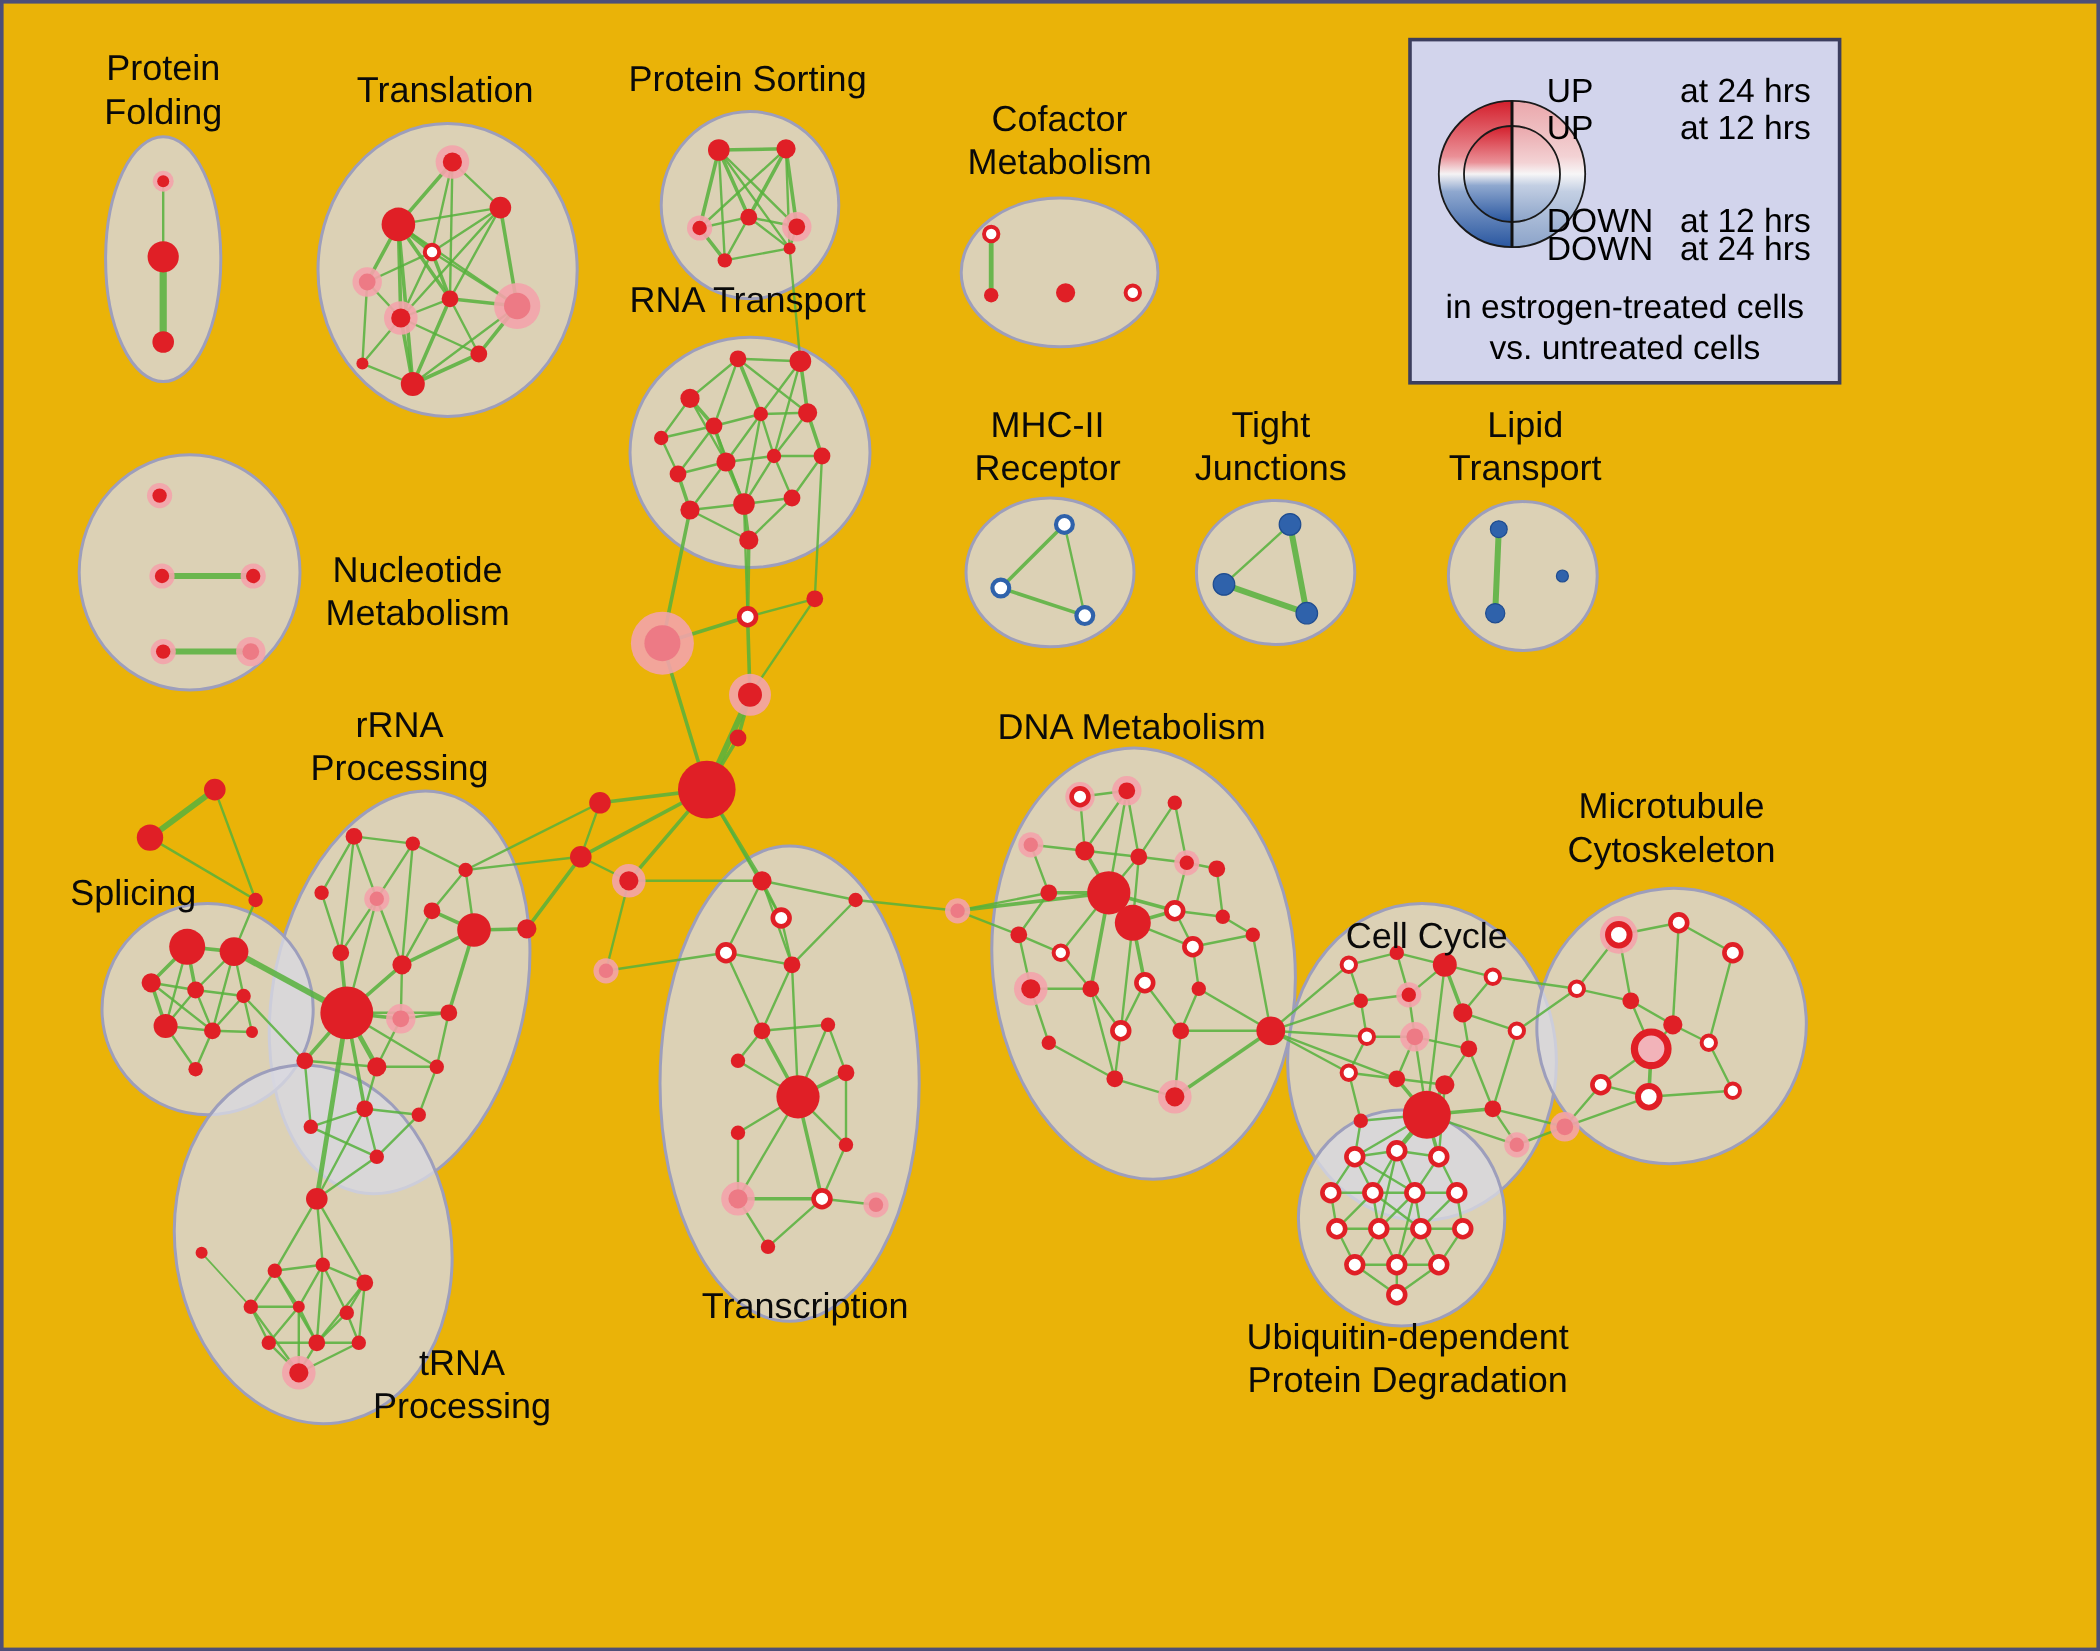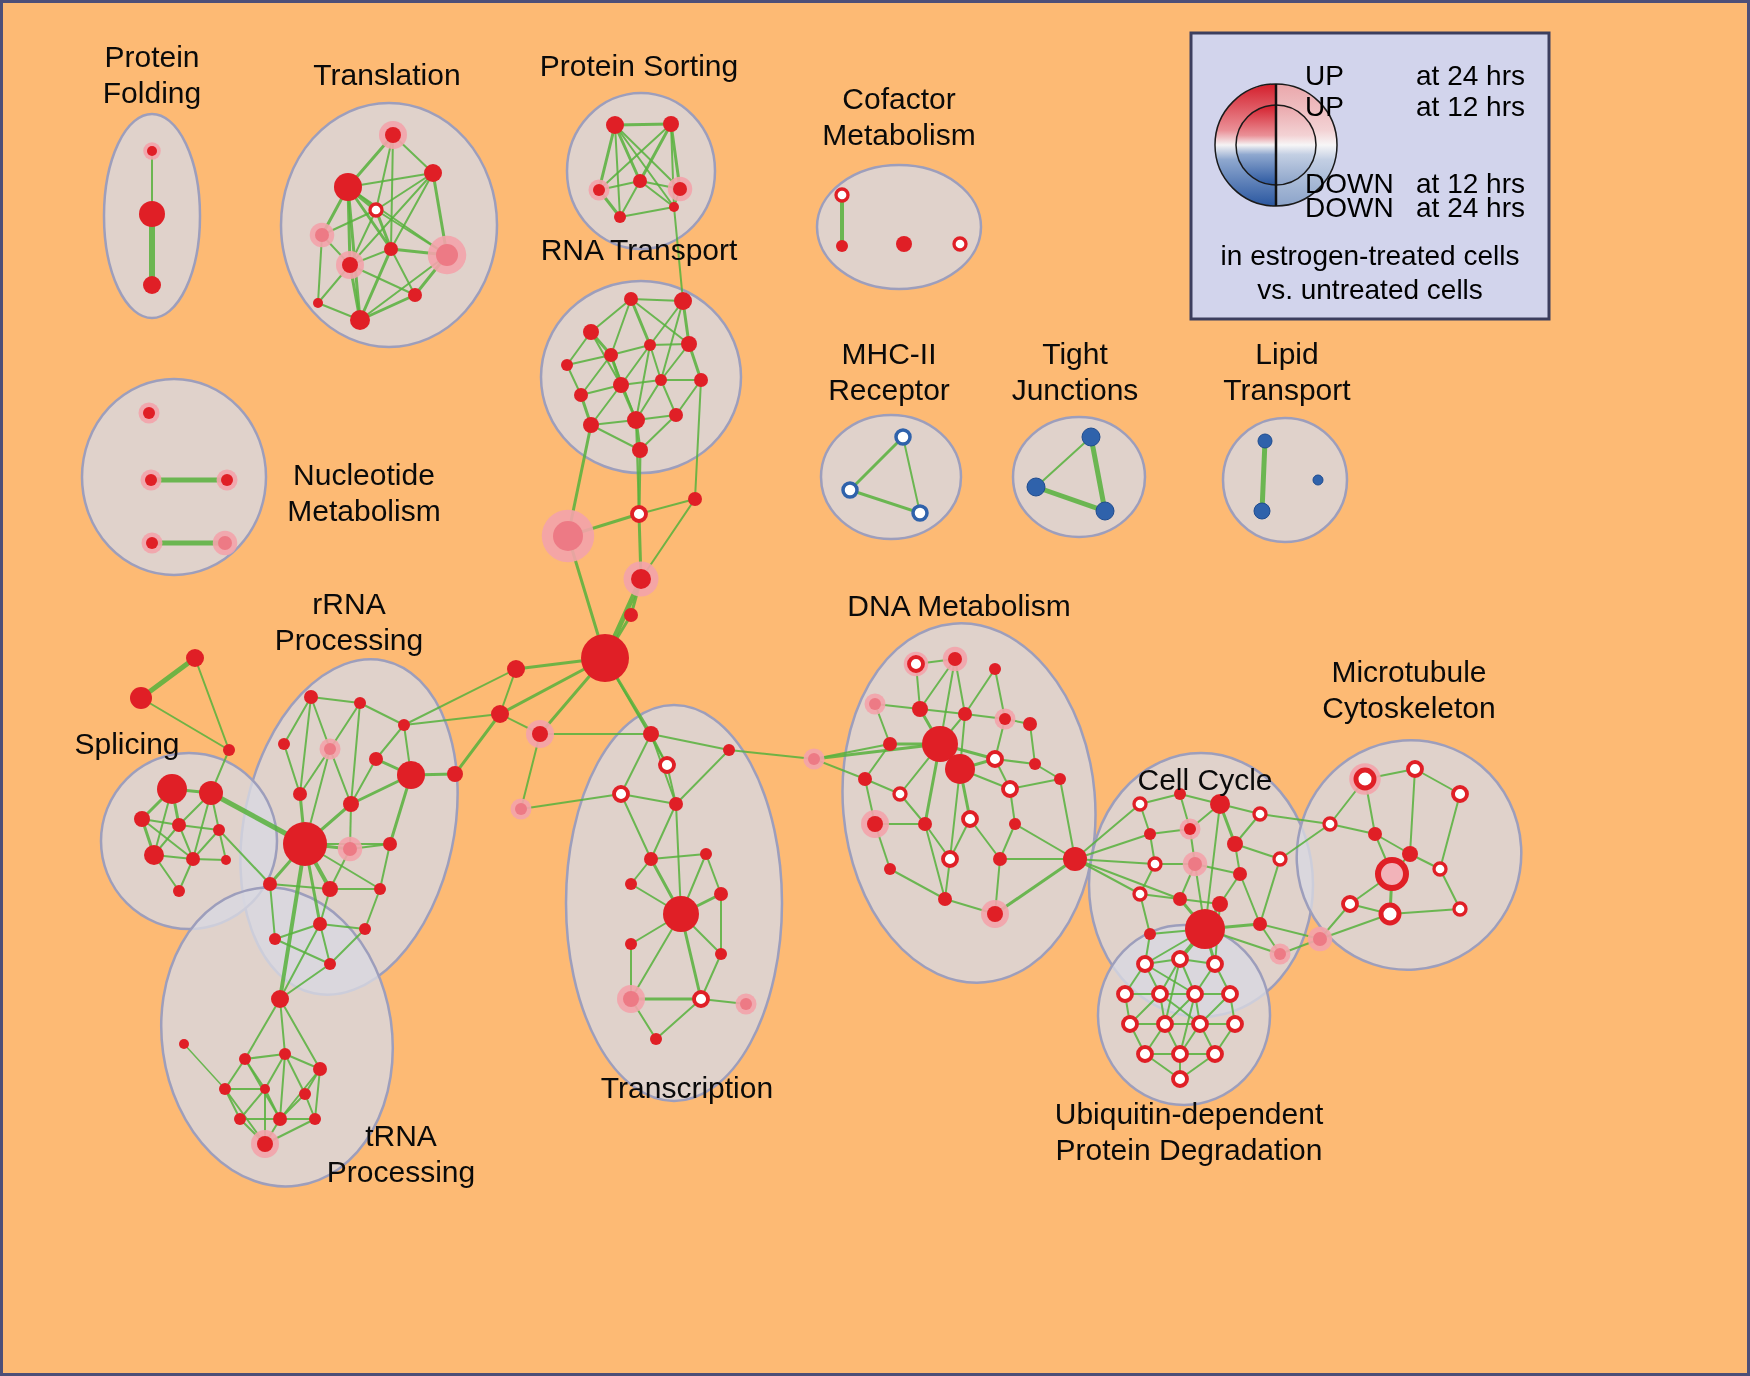--- a/index.html
+++ b/index.html
@@ -6,21 +6,21 @@
   #canvas{width:1750px;height:1376px;position:relative;box-sizing:border-box;border:3px solid #4d4f78;background:#c7c8e3;}
   svg{display:block;}
   .cluster-label{font-size:30px;fill:#0a0a0a;text-anchor:middle;font-family:"Liberation Sans",sans-serif;}
   .legend-text{font-size:28px;fill:#000;font-family:"Liberation Sans",sans-serif;}
   .legend-time{text-anchor:end;}
   .legend-caption{text-anchor:middle;}
 </style>
 </head>
 <body>
 
-<div id="canvas" style="background: #fdba74; padding-left: 16px;">
+<div id="canvas" style="background: #eab308;">
 <svg width="1750" height="1376" viewBox="0 0 1750 1376" xmlns="http://www.w3.org/2000/svg">
   <defs>
     <linearGradient id="gradSat" x1="0" y1="0" x2="0" y2="1">
       <stop offset="0" stop-color="#d41f2c"></stop>
       <stop offset="0.38" stop-color="#ea9097"></stop>
       <stop offset="0.5" stop-color="#f5f3f4"></stop>
       <stop offset="0.62" stop-color="#8fa8cf"></stop>
       <stop offset="1" stop-color="#2a57a0"></stop>
     </linearGradient>
     <linearGradient id="gradPale" x1="0" y1="0" x2="0" y2="1">

